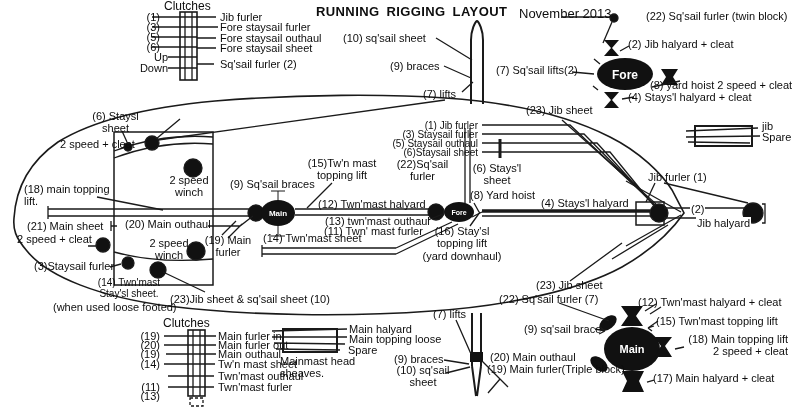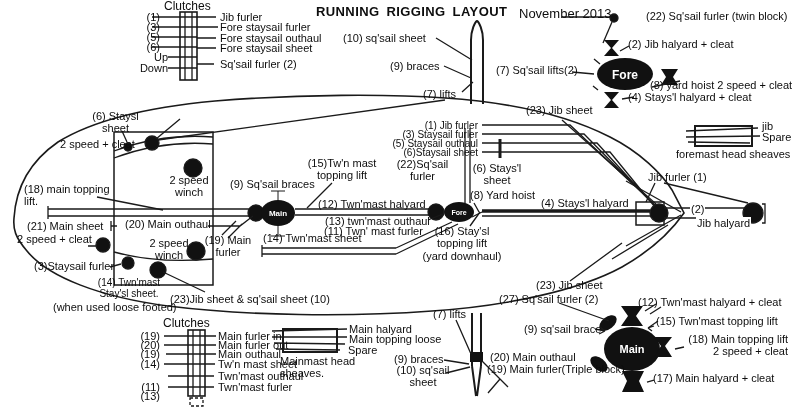--- a/index.html
+++ b/index.html
@@ -180,21 +180,20 @@
 <div class="lbl" style="left:423px;top:88px">(7) lifts</div>
 
 <div class="lbl" style="left:646px;top:10px">(22) Sq'sail furler (twin block)</div>
 <div class="lbl" style="left:628px;top:38px">(2) Jib halyard + cleat</div>
 <div class="lbl" style="left:496px;top:64px">(7) Sq'sail lifts(2)</div>
 <div class="lbl" style="left:650px;top:79px">(8) yard hoist 2 speed + cleat</div>
 <div class="lbl" style="left:628px;top:91px">(4) Stays'l halyard + cleat</div>
 
 <div class="lbl" style="left:762px;top:120px">jib</div>
 <div class="lbl" style="left:762px;top:131px">Spare</div>
-<div class="lbl" style="left:676px;top:148px">foremast head sheaves</div>
 
 <div class="lbl c" style="left:78px;top:110px;width:75px">(6)  Staysl
 sheet</div>
 <div class="lbl" style="left:60px;top:138px">2 speed + cleat</div>
 <div class="lbl c" style="left:158px;top:174px;width:62px">2 speed
 winch</div>
 <div class="lbl" style="left:24px;top:183px">(18) main topping
 lift.</div>
 <div class="lbl" style="left:27px;top:220px">(21) Main sheet</div>
 <div class="lbl" style="left:17px;top:233px">2 speed + cleat</div>
@@ -230,21 +229,21 @@
 topping lift
 (yard downhaul)</div>
 <div class="lbl" style="left:541px;top:197px">(4) Stays'l halyard</div>
 <div class="lbl" style="left:526px;top:104px">(23) Jib sheet</div>
 
 <div class="lbl" style="left:648px;top:171px">Jib furler (1)</div>
 <div class="lbl bgw" style="left:690px;top:203px">(2)</div>
 <div class="lbl bgw" style="left:696px;top:217px">Jib halyard</div>
 
 <div class="lbl" style="left:536px;top:279px">(23) Jib sheet</div>
-<div class="lbl" style="left:499px;top:293px">(27) Sq'sail furler (2)</div>
+<div class="lbl" style="left:499px;top:293px">(22) Sq'sail furler (7)</div>
 <div class="lbl" style="left:638px;top:296px">(12) Twn'mast halyard + cleat</div>
 <div class="lbl" style="left:656px;top:315px">(15) Twn'mast topping lift</div>
 <div class="lbl r" style="left:660px;top:333px;width:128px">(18) Main topping lift
 2 speed + cleat</div>
 <div class="lbl" style="left:653px;top:372px">(17) Main halyard + cleat</div>
 <div class="lbl" style="left:524px;top:323px">(9) sq'sail brace</div>
 <div class="lbl" style="left:490px;top:351px">(20) Main outhaul</div>
 <div class="lbl" style="left:487px;top:363px">(19) Main furler(Triple block)</div>
 
 <div class="lbl" style="left:433px;top:308px">(7) lifts</div>

